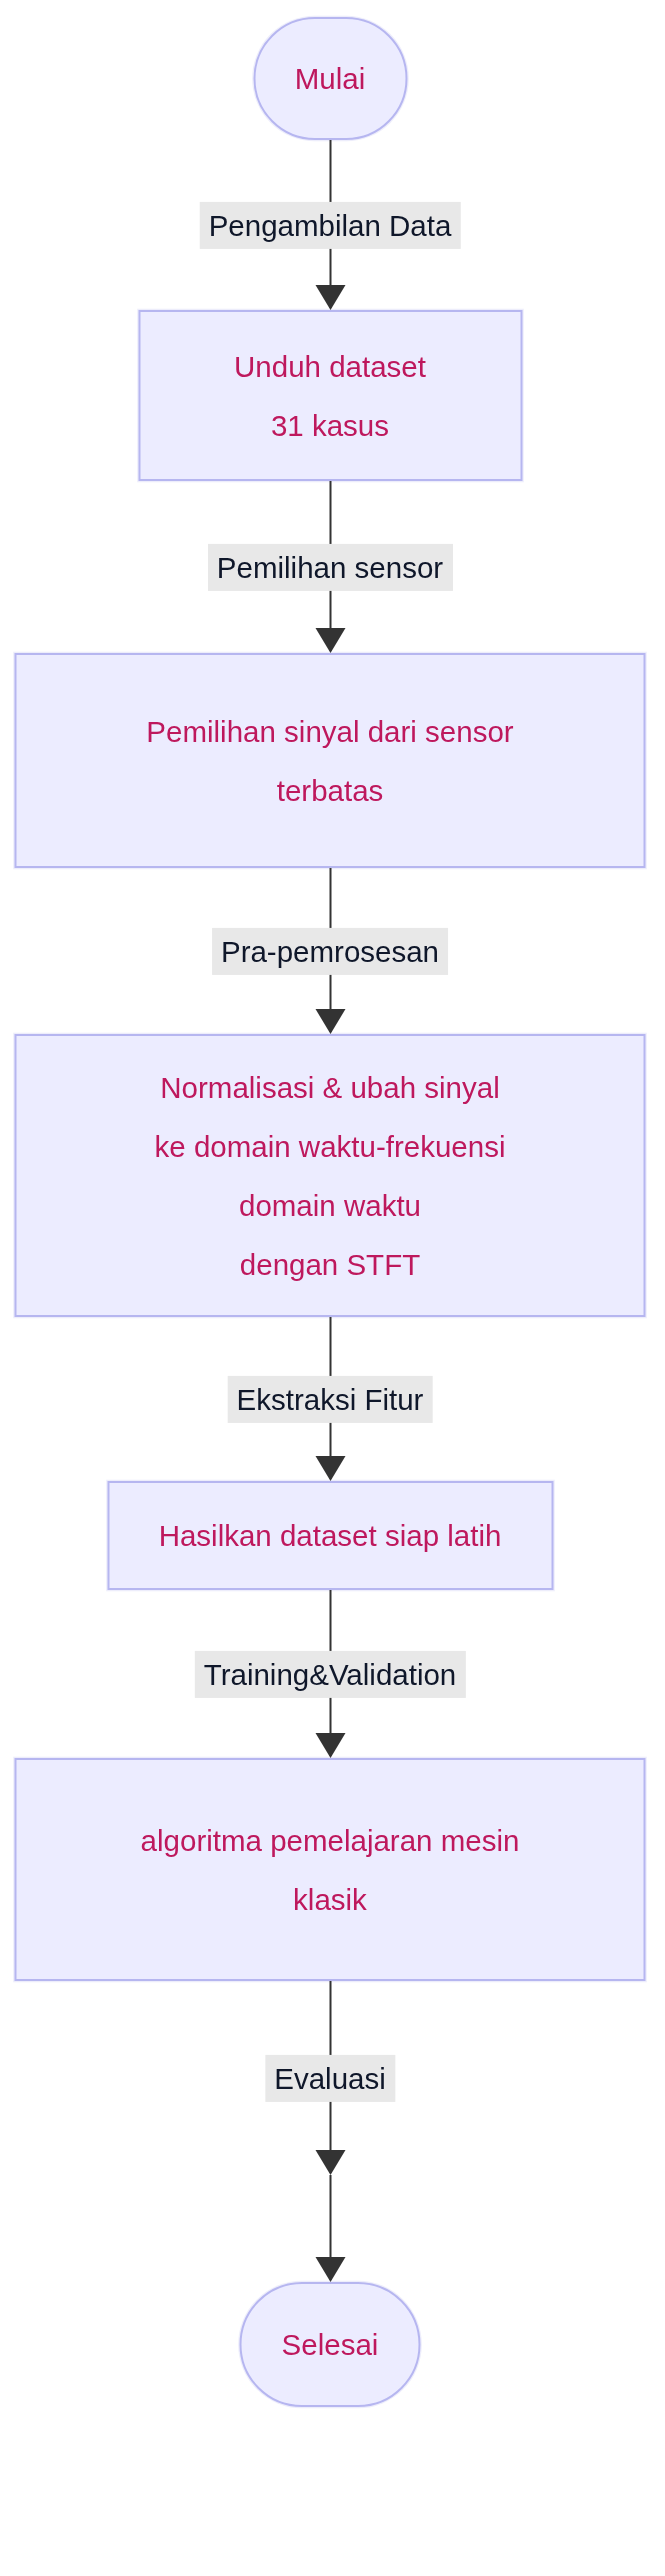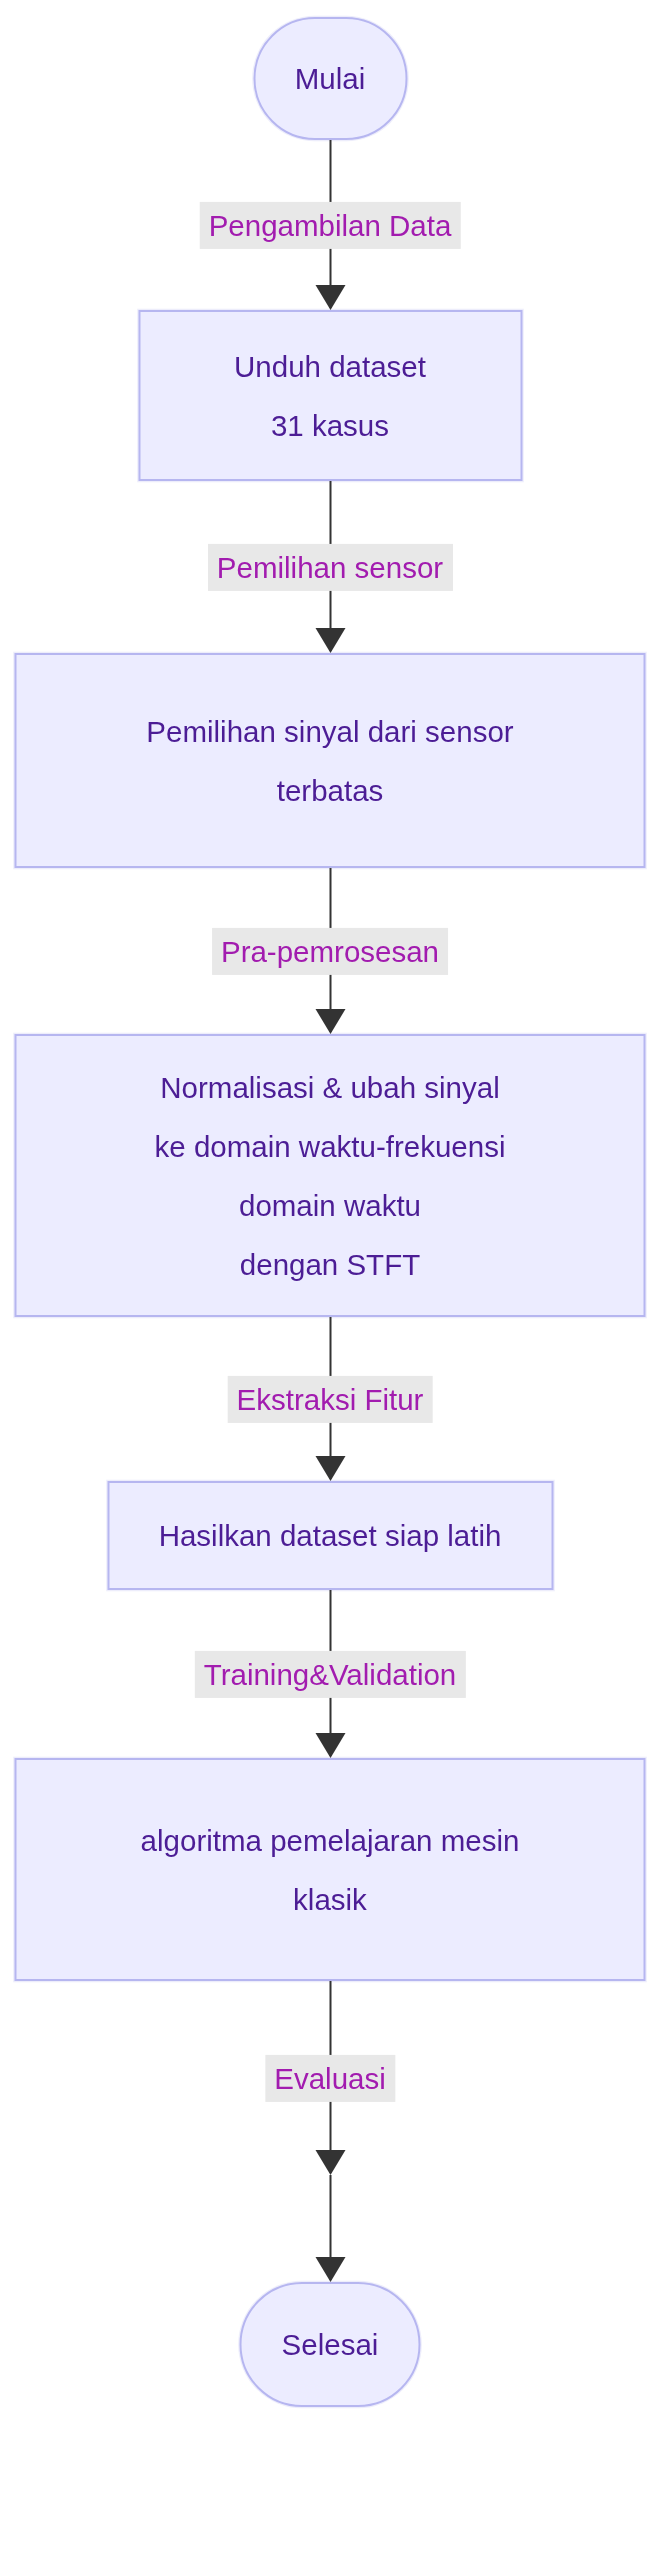--- a/index.html
+++ b/index.html
@@ -14,21 +14,21 @@
     display:flex;flex-direction:column;align-items:center;
     padding-top:17.4px;
   }
   
   .node{
     box-sizing:border-box;flex:none;
     background:#ECECFF;
     border:2.7px solid #B6B6F0;
     box-shadow:0 0 0 1.3px rgba(182,182,240,0.25);
     display:flex;flex-direction:column;justify-content:center;align-items:center;
-    font-size:29.5px;line-height:59px;text-align:center;color:#4c1d95;
+    font-size:29.5px;line-height:59px;text-align:center;color:#be185d;
   }
   .stadium{border-radius:670px;}
   .s-start{width:154px;height:123px;}
   .s-end{width:181px;height:125px;justify-content:center;}
   .b1{width:384px;height:171px;}
   .b2{width:631px;height:215px;}
   .b3{width:631px;height:283px;}
   .b4{width:446px;height:109px;}
   .b5{width:631px;height:223px;}
   .b6{width:517px;height:171px;}
@@ -43,21 +43,21 @@
   }
   .arrowhead{
     position:absolute;left:50%;bottom:0;transform:translateX(-50%);
     width:0;height:0;z-index:2;
     border-left:15.4px solid transparent;
     border-right:15.4px solid transparent;
     border-top:25.5px solid #333333;
   }
   .edge-label{
     position:absolute;left:50%;top:50%;transform:translate(-50%,-50%);
-    background:#E8E8E8;color:#a21caf;
+    background:#E8E8E8;color:#0f172a;
     font-size:29.5px;line-height:1.2;padding:5.4px 9.4px;
     white-space:nowrap;z-index:3;text-align:right;
   }
 </style>
 </head>
 <body>
 
 <div class="canvas">
   <div class="col">
 

